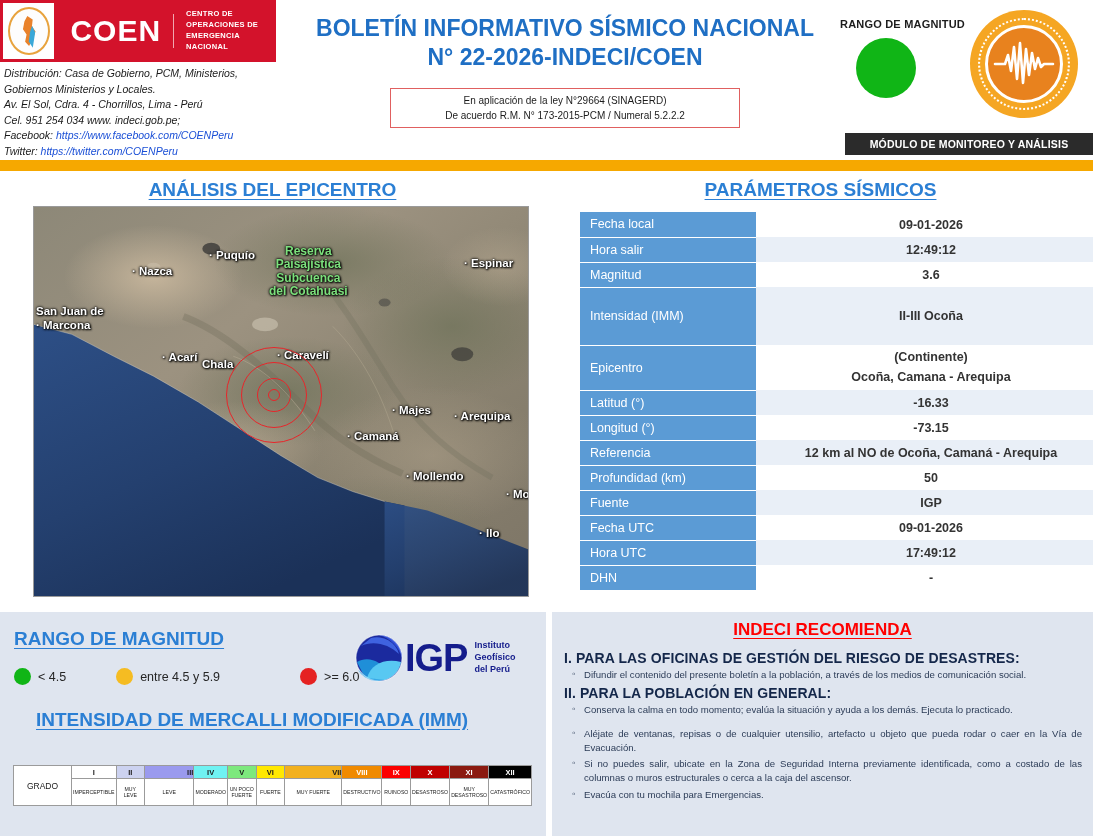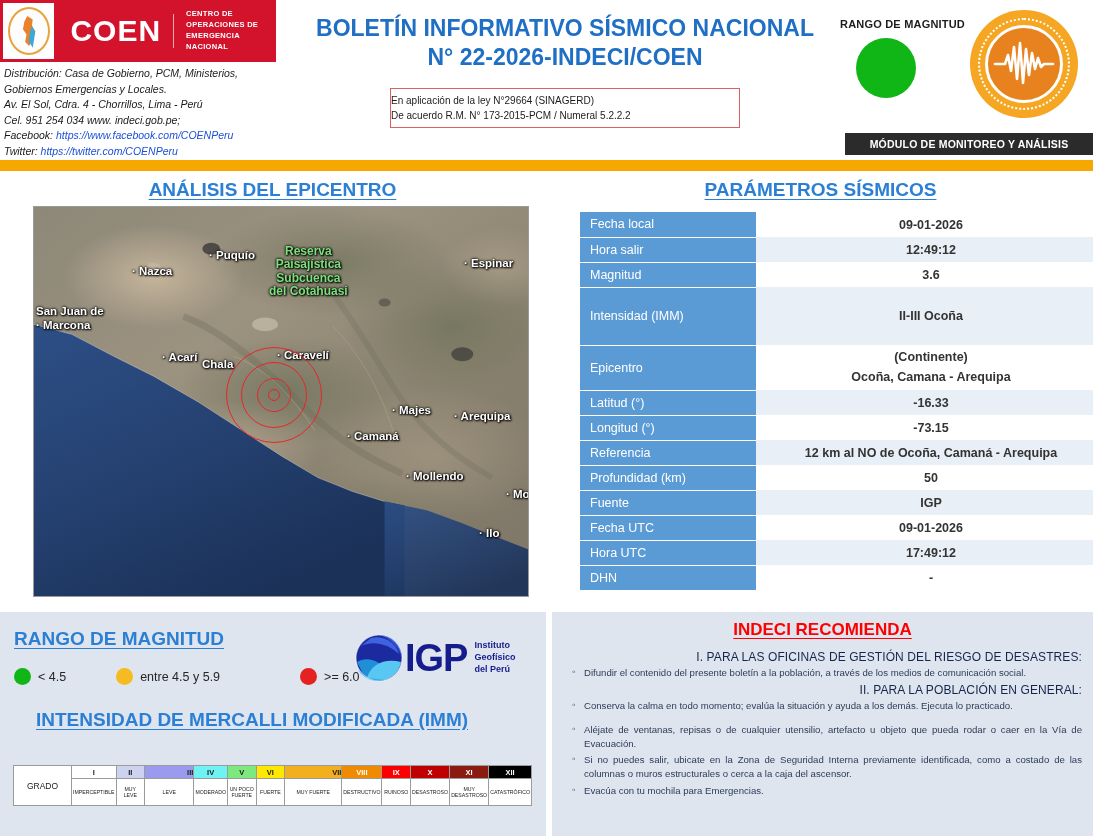--- a/index.html
+++ b/index.html
@@ -81,21 +81,21 @@
   .bulletin-title {
     position: absolute; left: 300px; top: 14px; width: 530px;
     text-align: center;
     color: #1f6fc4; font-size: 23px; font-weight: bold; line-height: 1.28;
   }
   .legal-box {
     position: absolute; left: 390px; top: 88px;
     width: 350px; height: 40px;
     border: 1px solid #e06060;
     display: flex; flex-direction: column;
-    justify-content: center;
+    align-items: center; justify-content: center;
     font-size: 10px; color: #1c1c1c; line-height: 1.5;
   }
 
   .mag-range-label {
     position: absolute; left: 840px; top: 18px;
     font-size: 11px; font-weight: bold; color:#1c1c1c; letter-spacing:0.2px;
   }
   .mag-dot-hdr {
     position: absolute; left: 856px; top: 38px;
     width: 60px; height: 60px; border-radius: 50%;
@@ -247,23 +247,22 @@
     padding: 0 1px; background:#fff; }
 
   
   #indeci-head {
     position:absolute; left:0; top:8px; width:541px; text-align:center;
     color:#ff0000; font-size:17px; font-weight:600;
     text-decoration: underline; text-underline-offset:3px;
   }
   .rec-body { position:absolute; left:12px; top:36px; width:518px; }
   .rec-h {
-    font-size: 12px; font-weight:normal; color:#14274a; margin-top:2px;
+    font-size: 14px; font-weight:bold; color:#14274a; margin-top:2px;
     letter-spacing:0.1px;
-    text-align:right;
   }
   .rec-ul { list-style:none; margin:2px 0 3px 0; padding:0; }
   .rec-li {
     position:relative; padding-left: 20px; margin-bottom: 3px;
     font-size: 9.6px; color:#2c3c57; line-height:1.42; text-align: justify;
   }
   .rec-li::before {
     content:"\25E6"; position:absolute; left:8px; top:-1px;
     font-size:10px; color:#2c3c57;
   }
@@ -284,21 +283,21 @@
       <div class="coen-divider"></div>
       <div class="coen-sub">
         <div>CENTRO DE</div>
         <div>OPERACIONES DE</div>
         <div>EMERGENCIA NACIONAL</div>
       </div>
     </div>
 
     <div class="distribution">
       <div>Distribución: Casa de Gobierno, PCM, Ministerios,</div>
-      <div>Gobiernos Emergencias y Locales.</div>
+      <div>Gobiernos Ministerios y Locales.</div>
       <div>Av. El Sol, Cdra. 4 - Chorrillos, Lima - Perú</div>
       <div>Cel. 951 254 034 www. indeci.gob.pe;</div>
       <div><span>Facebook: </span><span class="lnk">https://www.facebook.com/COENPeru</span></div>
       <div><span>Twitter: </span><span class="lnk">https://twitter.com/COENPeru</span></div>
     </div>
 
     <div class="bulletin-title">
       <div>BOLETÍN INFORMATIVO SÍSMICO NACIONAL</div>
       <div>N° 22-2026-INDECI/COEN</div>
     </div>

